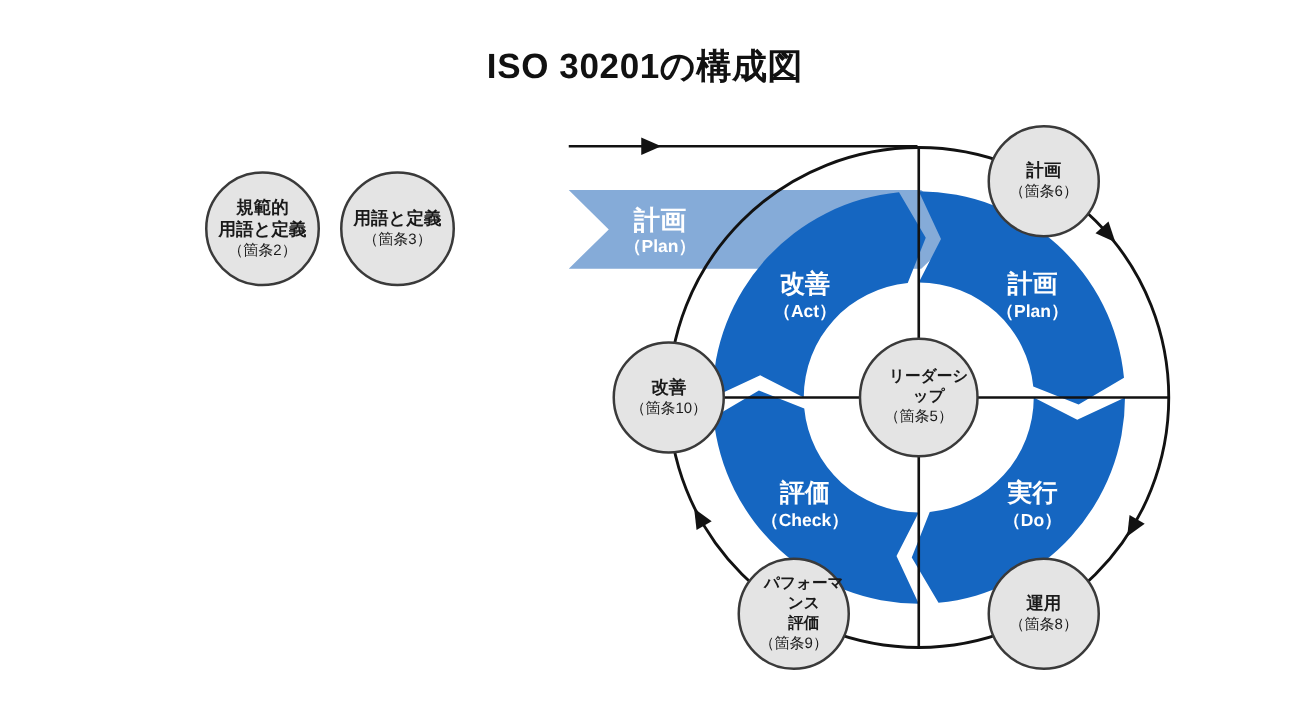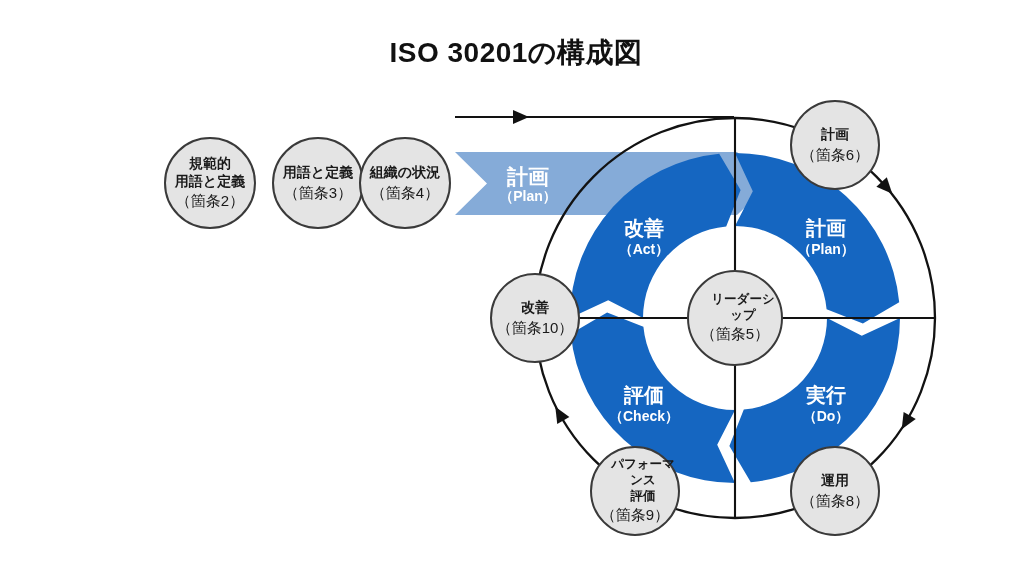--- a/index.html
+++ b/index.html
@@ -24,21 +24,21 @@
 
   .gcircle{position:absolute;z-index:2;border-radius:50%;
            background:var(--circle-gray);border:2px solid var(--circle-border);
            display:flex;flex-direction:column;align-items:center;justify-content:center;
            text-align:center;}
   .d92{width:92px;height:92px;}
   .d90{width:90px;height:90px;}
   .d96{width:96px;height:96px;}
   .glabel{font-size:14px;font-weight:700;line-height:1.25;white-space:pre-line;}
   .glabel.small{font-size:12.5px;margin-left:16px;}
-  .gsub{font-size:15px;line-height:1.3;margin-top:1px;}
+  .gsub{font-size:12px;line-height:1.3;margin-top:1px;}
 
   .ring-label{position:absolute;z-index:2;transform:translate(-50%,-50%);
               color:#ffffff;text-align:center;line-height:1.15;pointer-events:none;}
   .ring-label .main{font-size:20px;font-weight:700;}
   .ring-label .sub{font-size:14px;font-weight:700;margin-top:1px;}
 
   .banner-label{position:absolute;z-index:2;transform:translate(-50%,-50%);
                 color:#ffffff;text-align:center;line-height:1.1;pointer-events:none;}
   .banner-label .main{font-size:21px;font-weight:700;}
   .banner-label .sub{font-size:14px;font-weight:700;margin-top:1px;}
@@ -76,24 +76,20 @@
 
   <div class="gcircle d92" style="left:164px;top:137px">
     <div class="glabel">規範的
 用語と定義</div>
     <div class="gsub">（箇条2）</div>
   </div>
   <div class="gcircle d92" style="left:272px;top:137px">
     <div class="glabel">用語と定義</div>
     <div class="gsub">（箇条3）</div>
   </div>
-  <div class="gcircle d92" style="left:359px;top:137px">
-    <div class="glabel">組織の状況</div>
-    <div class="gsub">（箇条4）</div>
-  </div>
 
   <div class="banner-label" style="left:528px;top:185px">
     <div class="main">計画</div>
     <div class="sub">（Plan）</div>
   </div>
 
   <div class="ring-label" style="left:644px;top:237px">
     <div class="main">改善</div>
     <div class="sub">（Act）</div>
   </div>

